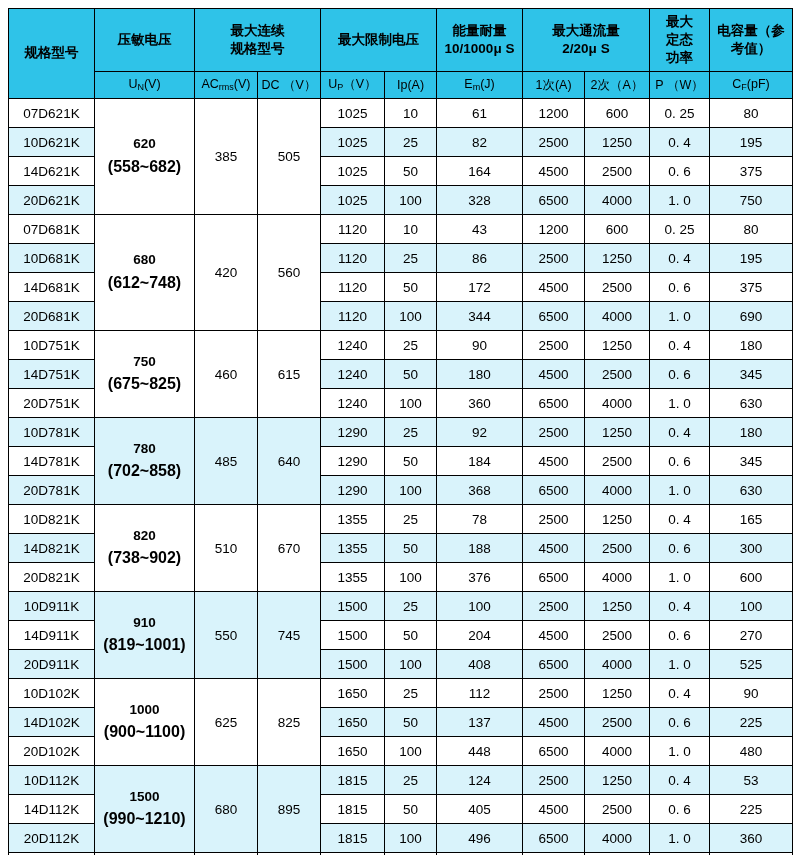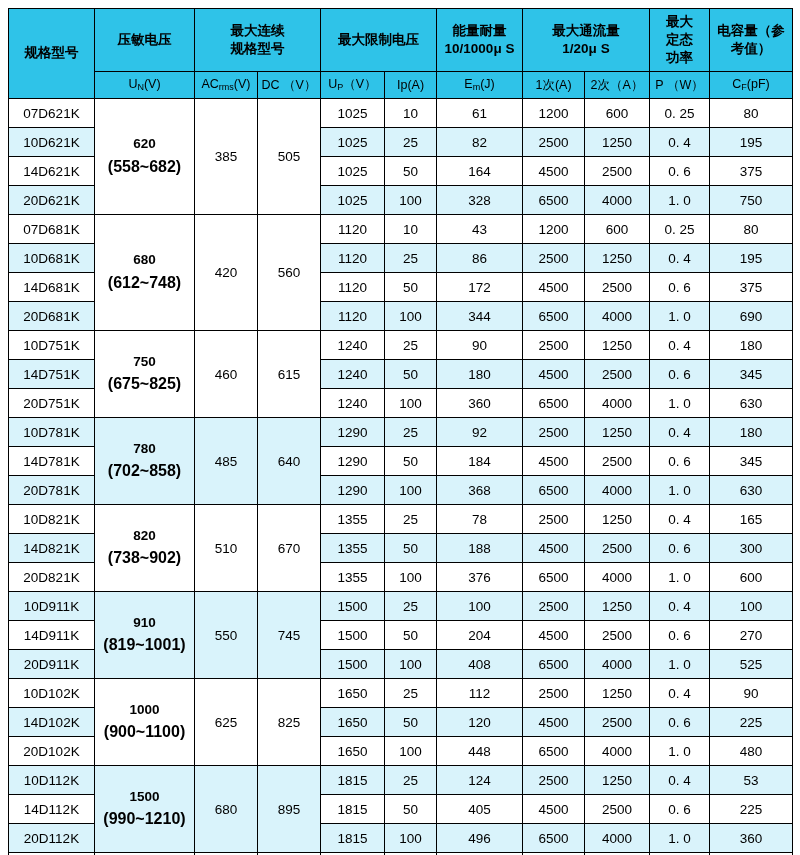--- a/index.html
+++ b/index.html
@@ -90,21 +90,21 @@
         </th>
         <th colspan="2">
           <span>最大限制电压</span>
         </th>
         <th>
           <div>能量耐量</div>
           <div>10/1000μ S</div>
         </th>
         <th colspan="2">
           <div>最大通流量</div>
-          <div>1/20μ S</div>
+          <div>2/20μ S</div>
         </th>
         <th>
           <div>最大</div>
           <div>定态</div>
           <div>功率</div>
         </th>
         <th>
           <div>电容量（参</div>
           <div>考值）</div>
         </th>
@@ -372,21 +372,21 @@
           <td>112</td>
           <td>2500</td>
           <td>1250</td>
           <td>0. 4</td>
           <td>90</td>
         </tr>
         <tr class="shade">
           <td>14D102K</td>
           <td>1650</td>
           <td>50</td>
-          <td>120</td>
+          <td>137</td>
           <td>4500</td>
           <td>2500</td>
           <td>0. 6</td>
           <td>225</td>
         </tr>
         <tr>
           <td>20D102K</td>
           <td>1650</td>
           <td>100</td>
           <td>448</td>

